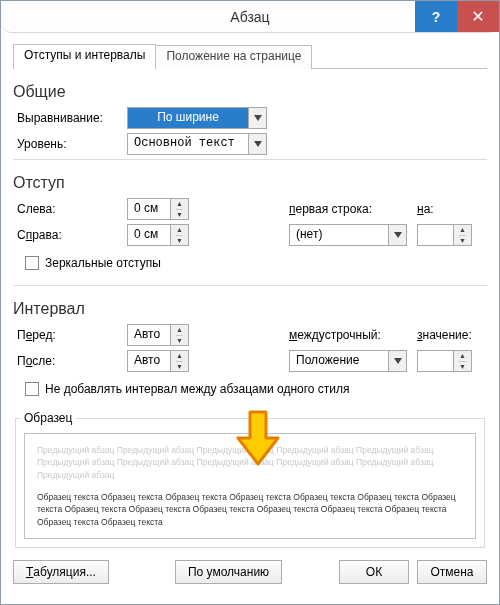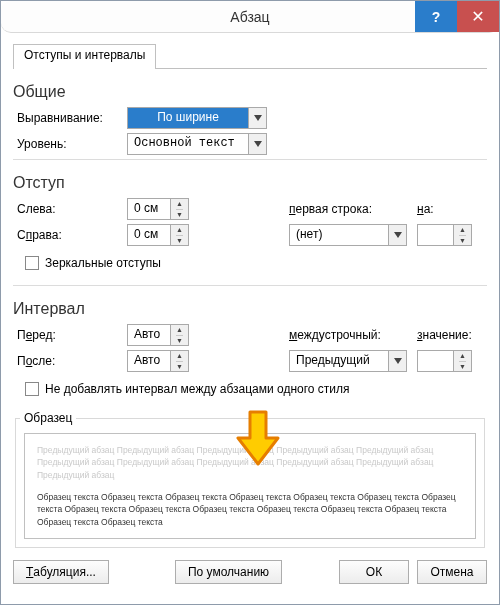--- a/index.html
+++ b/index.html
@@ -198,20 +198,23 @@
     <div class="tb-btn tb-close">✕</div>
   </div>
 </div>
 
 <div class="content">
 
   <div class="tabs">
     <div class="tab active">
       <span>Отступы и интервалы</span>
     </div>
+    <div class="tab inactive">
+      <span>Положение на странице</span>
+    </div>
   </div>
 
   
   <div class="group-title">Общие</div>
   <div class="row">
     <span class="lbl lbl-col1">Выравнивание:</span>
     <div class="combo sel" style="width:140px;">
       <div class="combo-input">По ширине</div>
       <div class="combo-btn">
         <svg viewBox="0 0 8 6">
@@ -299,21 +302,21 @@
     <span class="lbl lbl-col1">П<span class="u">о</span>сле:</span>
     <div class="spinner" style="width:62px;">
       <div class="combo-input">Авто</div>
       <div class="spin-btns">
           <div>▲</div>
           <div>▼</div>
         </div>
     </div>
     <span style="width:80px;"></span>
     <div class="combo" style="width:118px;">
-      <div class="combo-input">Предыдущий</div>
+      <div class="combo-input">Положение</div>
       <div class="combo-btn">
         <svg viewBox="0 0 8 6">
             <path d="M0 0 L8 0 L4 6 Z" fill="#444"></path>
           </svg>
       </div>
     </div>
     <div class="spinner" style="width:55px;">
       <div class="combo-input"></div>
       <div class="spin-btns">
           <div>▲</div>

